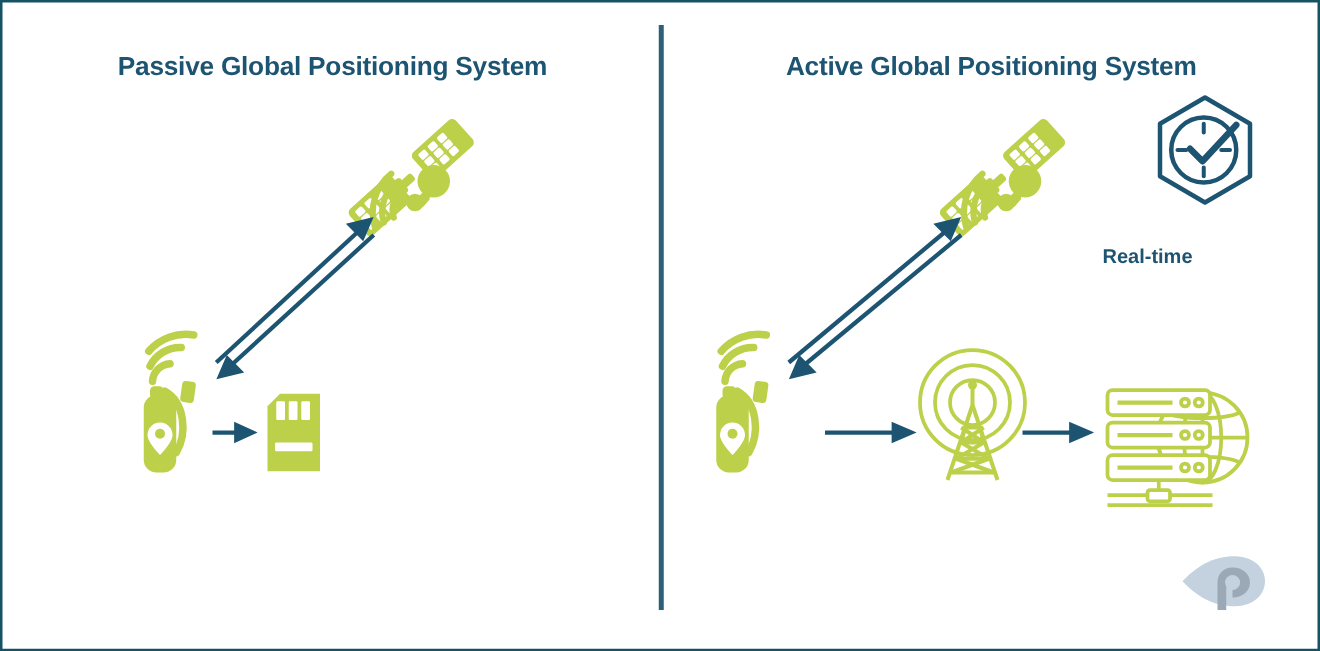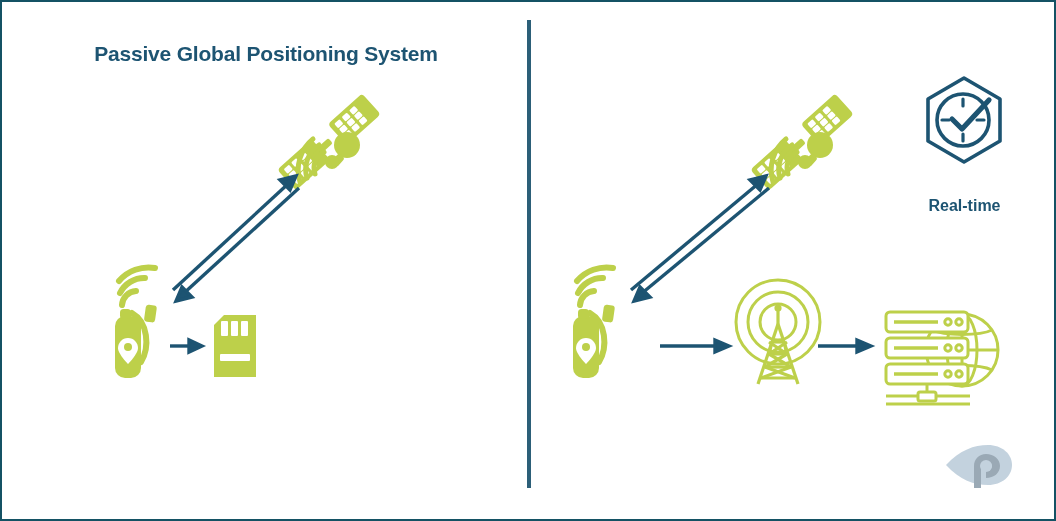--- a/index.html
+++ b/index.html
@@ -29,21 +29,20 @@
   }
   #divider{
     position:absolute;
     left:525px;top:18px;
     width:4px;height:468px;
     background:#2c5f78;
   }
   .svg-layer{position:absolute;left:0;top:0;}
   .label-block{
     position:absolute;
-    text-align:center;
     font-size:16px;
     font-weight:bold;
     color:#1d5472;
     line-height:1.18;
     white-space:nowrap;
   }
   #realtime-label{left:880px;top:195px;width:165px;}
   #watermark{position:absolute;left:938px;top:438px;width:80px;height:50px;}
 </style>
 </head>
@@ -139,20 +138,21 @@
           <rect x="219" y="319" width="7" height="15" rx="1"></rect>
           <rect x="229" y="319" width="7" height="15" rx="1"></rect>
           <rect x="239" y="319" width="7" height="15" rx="1"></rect>
           <rect x="218" y="352" width="30" height="7" rx="1"></rect>
         </g>
       </g>
     </svg>
   </div>
 
   <div class="panel" id="panel-active">
+    <div class="panel-title">Active Global Positioning System</div>
 
     <svg class="svg-layer" width="528" height="521" viewBox="0 0 528 521">
 
       <g fill="#bdd04a">
         <g transform="translate(272,140) rotate(-42)">
           <rect x="-57" y="-14" width="46" height="28" rx="4"></rect>
           <g fill="#ffffff">
             <rect x="-52" y="-10" width="7" height="6" rx="1.2"></rect>
             <rect x="-42" y="-10" width="7" height="6" rx="1.2"></rect>
             <rect x="-32" y="-10" width="7" height="6" rx="1.2"></rect>

